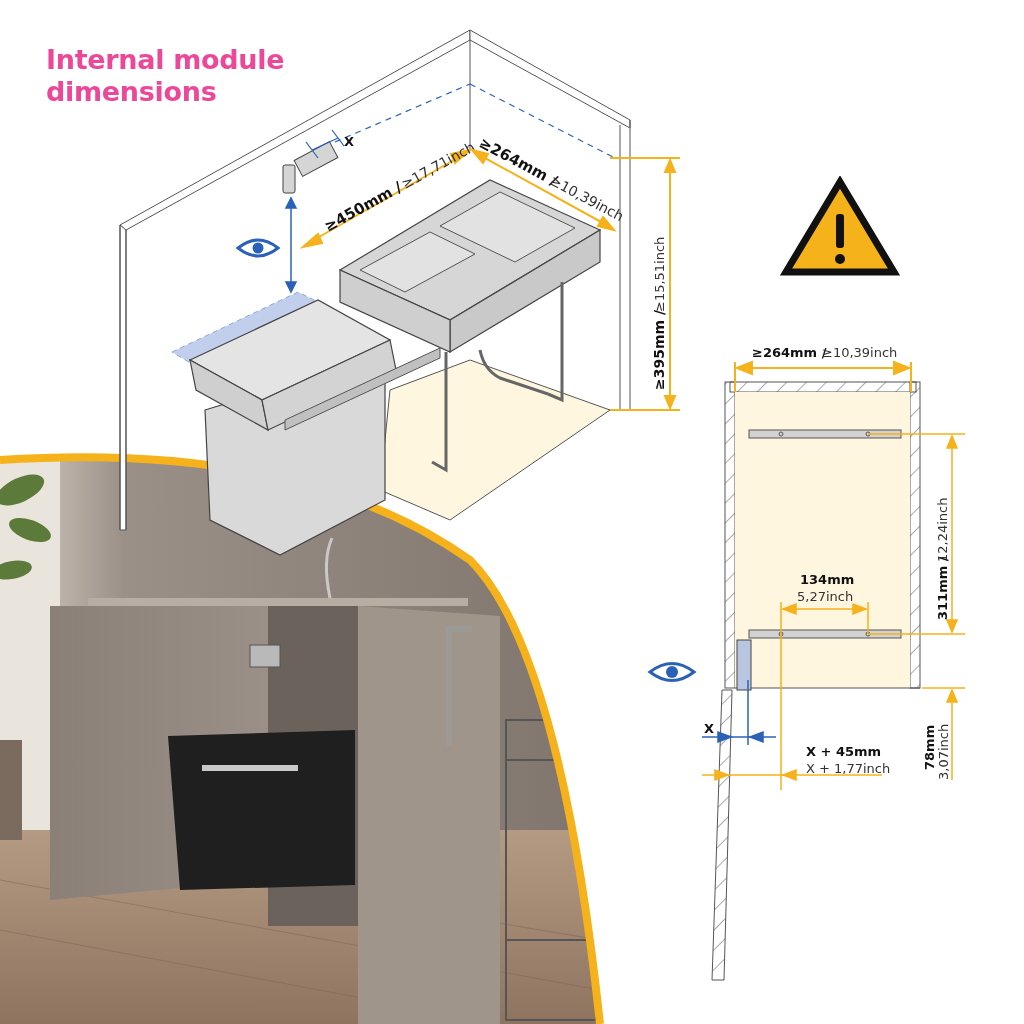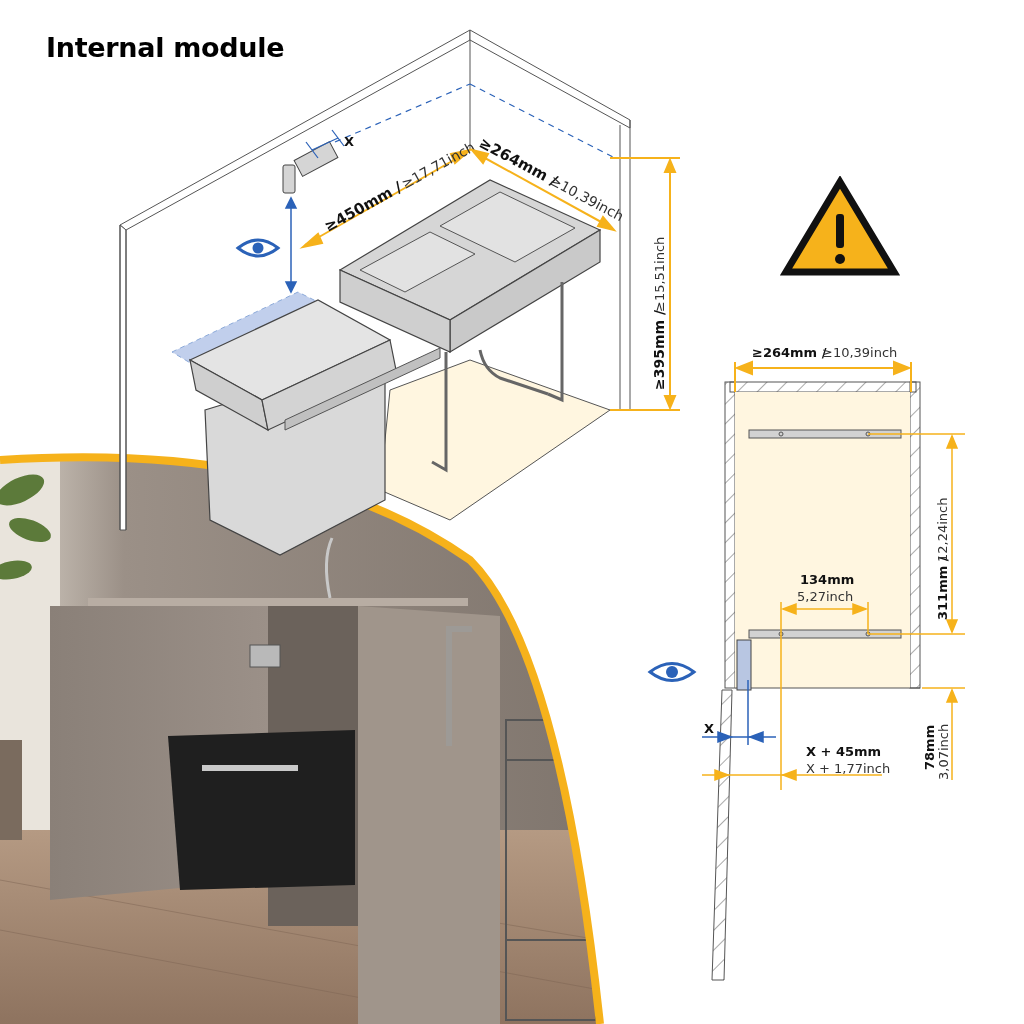--- a/index.html
+++ b/index.html
@@ -1,17 +1,17 @@
 <!DOCTYPE html>
 <html><head>
 <meta charset="utf-8">
 <style>
   html,body{margin:0;padding:0;background:#ffffff;}
   body{width:1024px;height:1024px;position:relative;overflow:hidden;font-family:"DejaVu Sans","Liberation Sans",sans-serif;}
-  .title{position:absolute;left:46px;top:32px;font-weight:bold;font-size:27px;line-height:32px;color:#000000;letter-spacing:-0.3px;}
+  .title{position:absolute;left:46px;top:44px;font-weight:bold;font-size:27px;line-height:32px;color:#ec4899;letter-spacing:-0.3px;}
   .layer{position:absolute;left:0;top:0;width:1024px;height:1024px;}
   .lbl-bold{font-weight:bold;fill:#111;}
   .lbl-light{fill:#333;font-weight:normal;}
   svg text{font-family:"DejaVu Sans","Liberation Sans",sans-serif;}
 </style>
 </head>
 <body>
 
 <svg class="layer" viewBox="0 0 1024 1024" width="1024" height="1024">
   <defs>
@@ -281,13 +281,14 @@
   </g>
 
   <g transform="translate(672,672)">
     <path d="M-22,0 Q0,-17 22,0 Q0,17 -22,0 Z" fill="none" stroke="#2B62B8" stroke-width="3"></path>
     <circle cx="0" cy="0" r="6" fill="#2B62B8"></circle>
   </g>
 </svg>
 
 <div class="title">
   <div>Internal module</div>
+  <div>dimensions</div>
 </div>
 
 </body></html>

